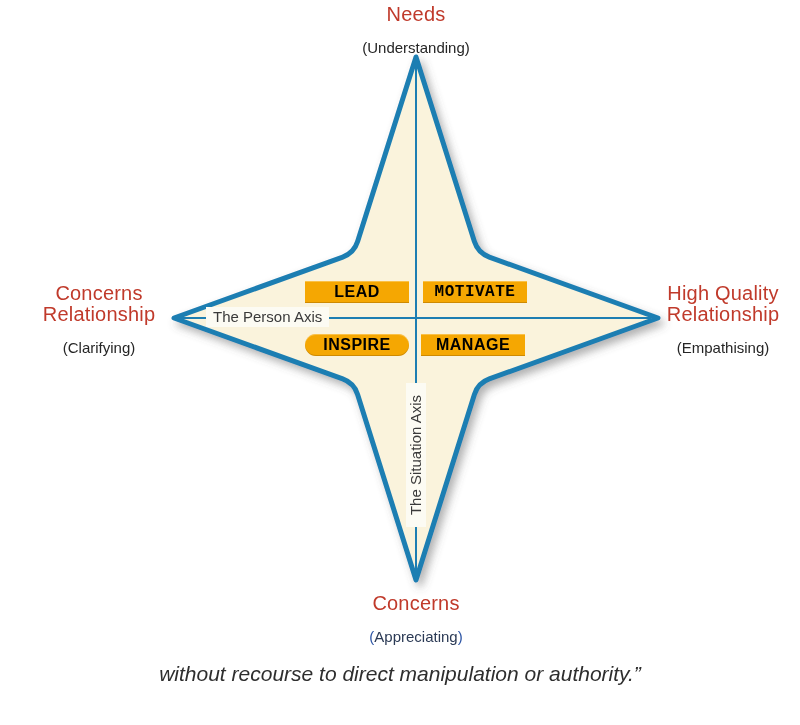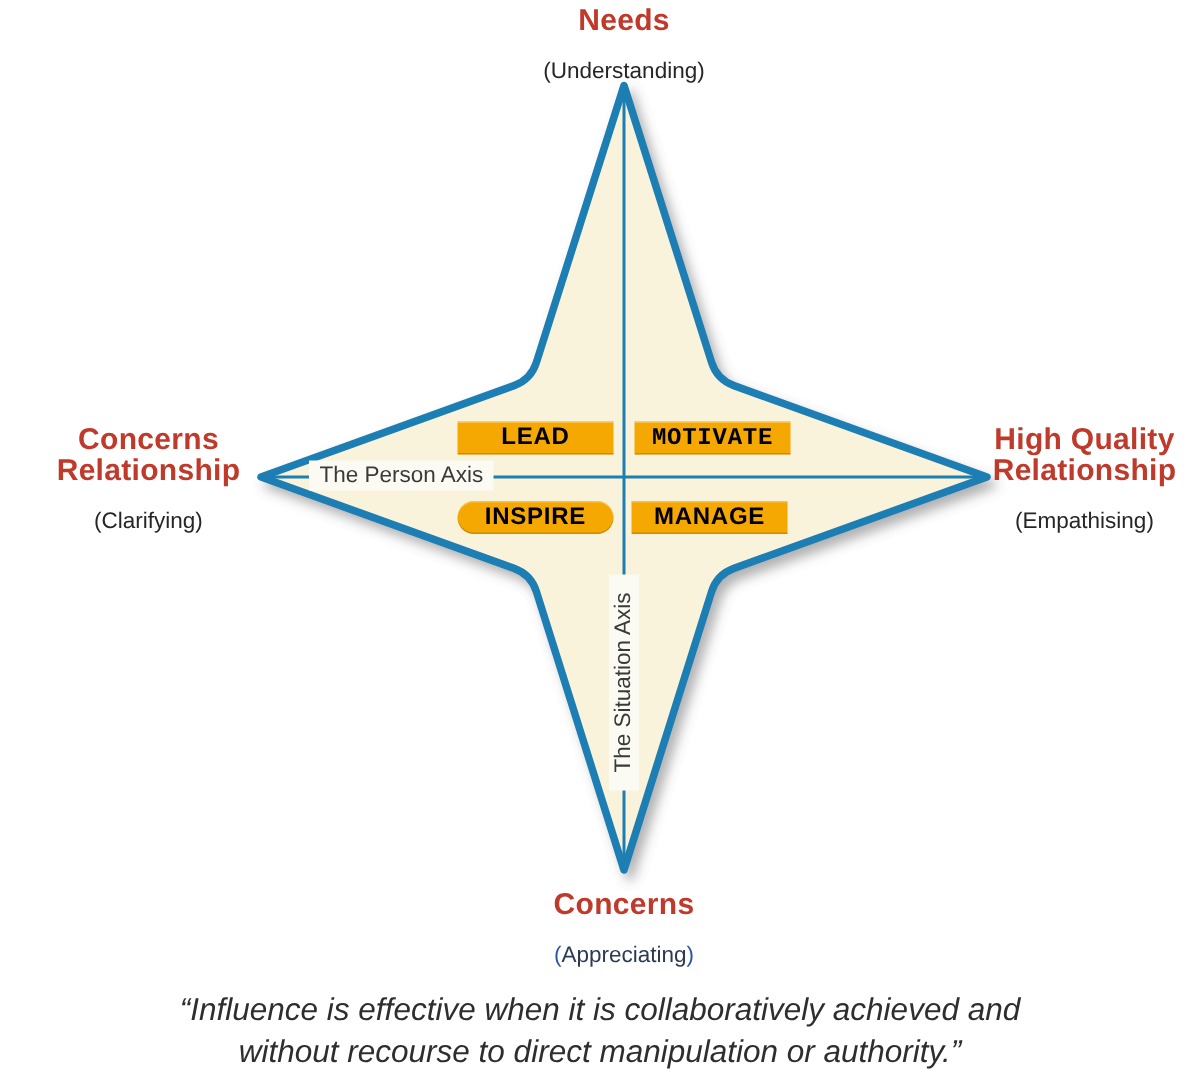--- a/index.html
+++ b/index.html
@@ -8,21 +8,21 @@
     width:800px;height:725px;
     background:#ffffff;
     font-family:"Liberation Sans", sans-serif;
     overflow:hidden;
   }
   .star-svg{position:absolute;left:0;top:0;}
 
   .label-block{position:absolute;text-align:center;}
   .heading{
     color:#C03A2B;
-    font-weight:bold;
+    font-weight:normal;
     font-size:20px;
     line-height:21px;
     letter-spacing:0.2px;
   }
   .subtitle{
     color:#262626;
     font-size:15px;
     line-height:18px;
     margin-top:14px;
   }
@@ -127,17 +127,16 @@
 
   <div class="qbox box-lead">LEAD</div>
   <div class="qbox box-motivate">MOTIVATE</div>
   <div class="qbox box-inspire">INSPIRE</div>
   <div class="qbox box-manage">MANAGE</div>
 
   <div class="axis-label person-axis">The Person Axis</div>
   <div class="axis-label situation-axis">The Situation Axis</div>
 
   <div class="quote">
-    <div>“Influence is effective when it is collaboratively achieved and</div>
     <div>without recourse to direct manipulation or authority.”</div>
   </div>
 
 </div>
 
 </body></html>

